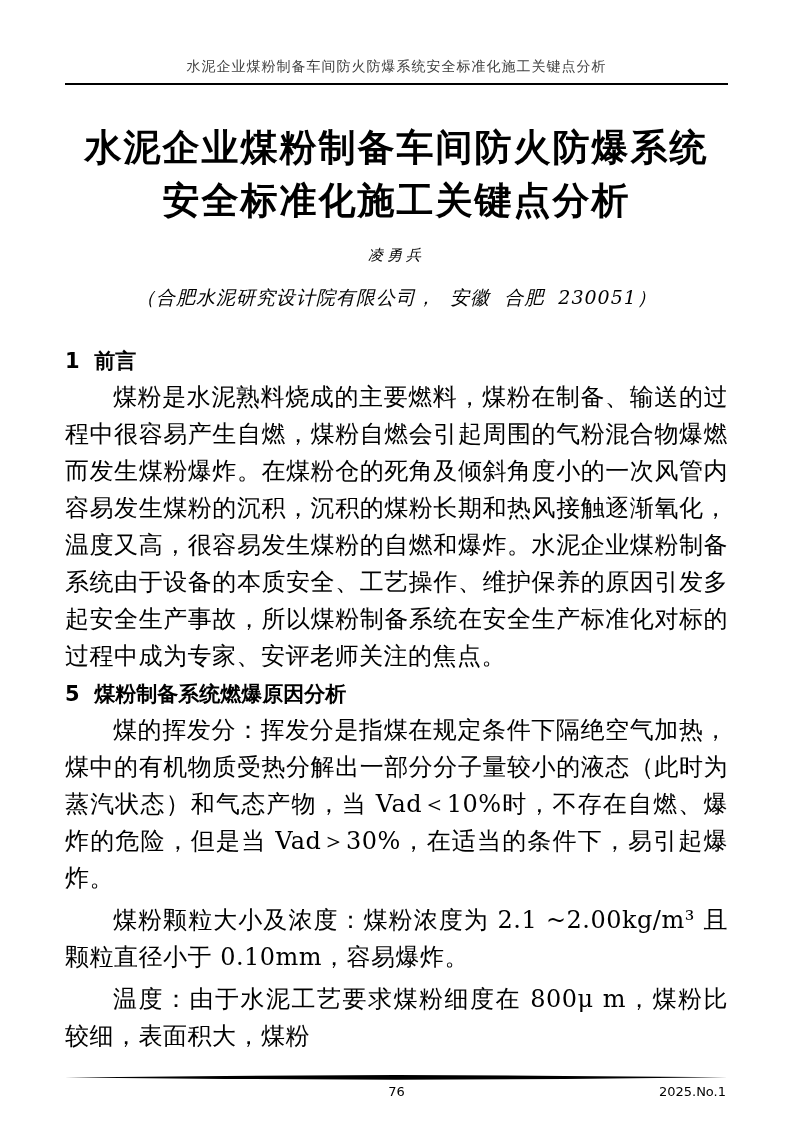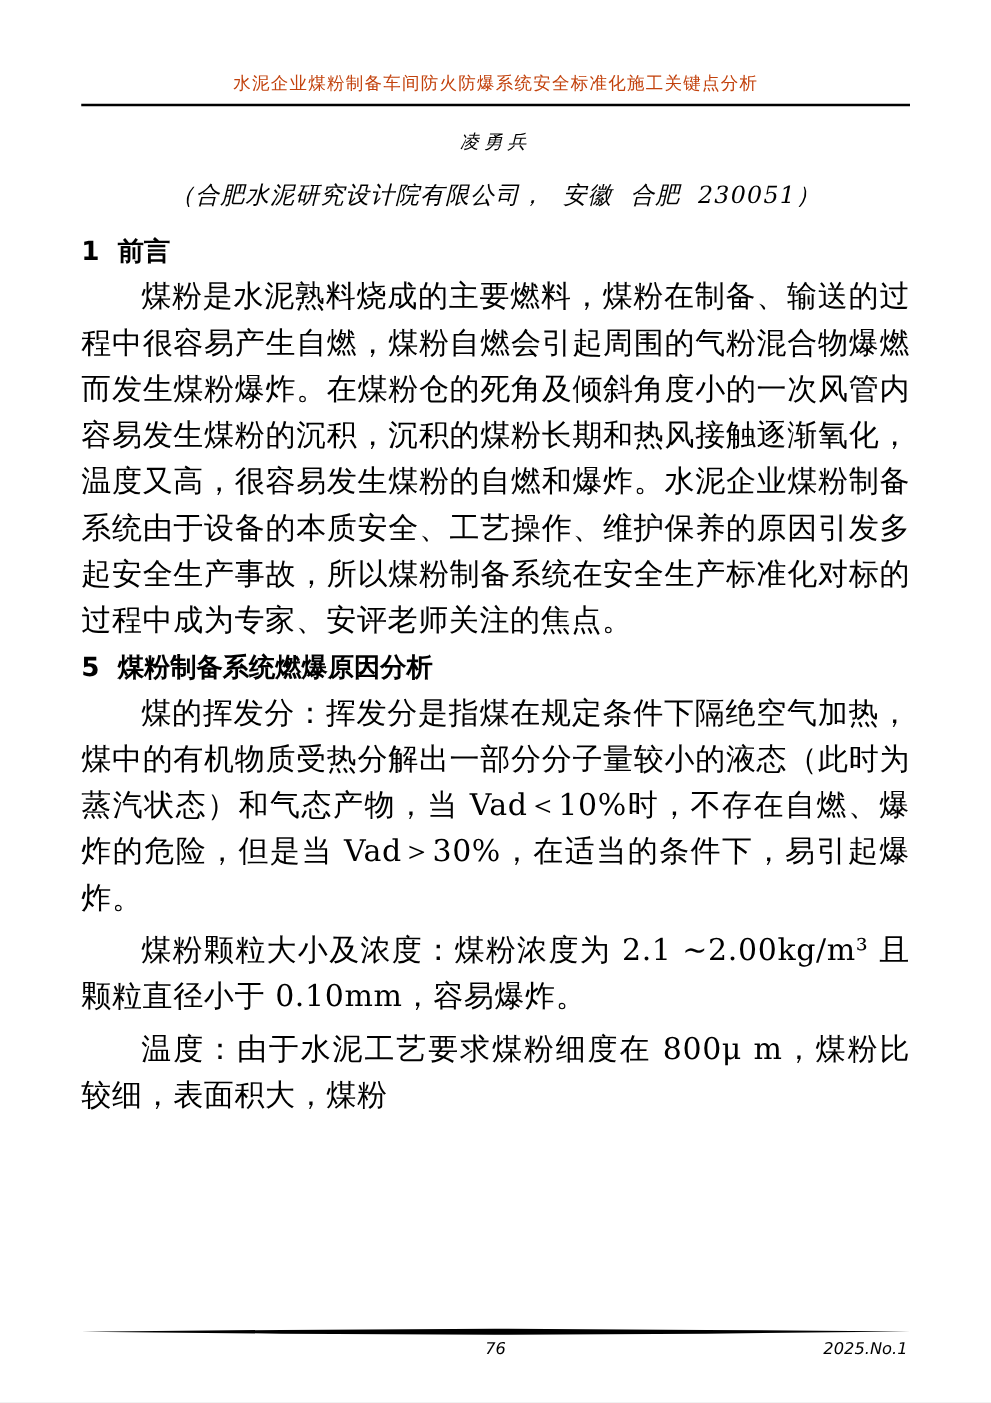--- a/index.html
+++ b/index.html
@@ -15,21 +15,21 @@
     overflow: hidden;
   }
   .page-inner {
     padding: 58px 65px 0 65px;
   }
 
   .running-title {
     text-align: center;
     font-size: 14px;
     letter-spacing: 1px;
-    color: #c2410c;
+    color: #404040;
   }
   .head-rule {
     margin-top: 7px;
     height: 0;
     border-bottom: 2px solid #000;
   }
 
   .article-title {
     margin-top: 36px;
     text-align: center;
@@ -55,40 +55,39 @@
     font-style: italic;
     white-space: pre;
     letter-spacing: 1px;
   }
 
   .section-heading {
     font-family: "DejaVu Sans", "Liberation Sans", sans-serif;
     font-size: 21px;
     font-weight: bold;
     white-space: pre;
-    margin-top: 19px;
+    margin-top: 37px;
     line-height: 26px;
   }
   .section-heading.second { margin-top: 6px; }
 
   .para {
     margin-top: 5px;
     font-size: 24px;
     line-height: 37px;
     text-align: justify;
     text-indent: 2em;
     letter-spacing: 0.5px;
   }
 
   .footer {
     position: absolute;
     left: 65px;
     right: 65px;
-    bottom: 32px;
-    font-style: italic;
+    bottom: 20px;
   }
   .footer-rule-svg { display: block; width: 100%; height: 7px; }
   .footer-row {
     position: relative;
     margin-top: 3px;
     height: 18px;
     font-family: "DejaVu Sans", "Liberation Sans", sans-serif;
     font-size: 13px;
   }
   .page-number {
@@ -106,20 +105,24 @@
 <body>
 
 <div class="page">
   <div class="page-inner">
 
     <div class="running-head">
       <div class="running-title">水泥企业煤粉制备车间防火防爆系统安全标准化施工关键点分析</div>
       <div class="head-rule"></div>
     </div>
 
+    <h1 class="article-title">
+      <span class="title-line">水泥企业煤粉制备车间防火防爆系统</span>
+      <span class="title-line">安全标准化施工关键点分析</span>
+    </h1>
 
     <div class="author">凌勇兵</div>
 
     <div class="affiliation">（合肥水泥研究设计院有限公司，  安徽  合肥  230051）</div>
 
     <h2 class="section-heading">1  前言</h2>
 
     <p class="para">煤粉是水泥熟料烧成的主要燃料，煤粉在制备、输送的过程中很容易产生自燃，煤粉自燃会引起周围的气粉混合物爆燃而发生煤粉爆炸。在煤粉仓的死角及倾斜角度小的一次风管内容易发生煤粉的沉积，沉积的煤粉长期和热风接触逐渐氧化，温度又高，很容易发生煤粉的自燃和爆炸。水泥企业煤粉制备系统由于设备的本质安全、工艺操作、维护保养的原因引发多起安全生产事故，所以煤粉制备系统在安全生产标准化对标的过程中成为专家、安评老师关注的焦点。</p>
 
 

